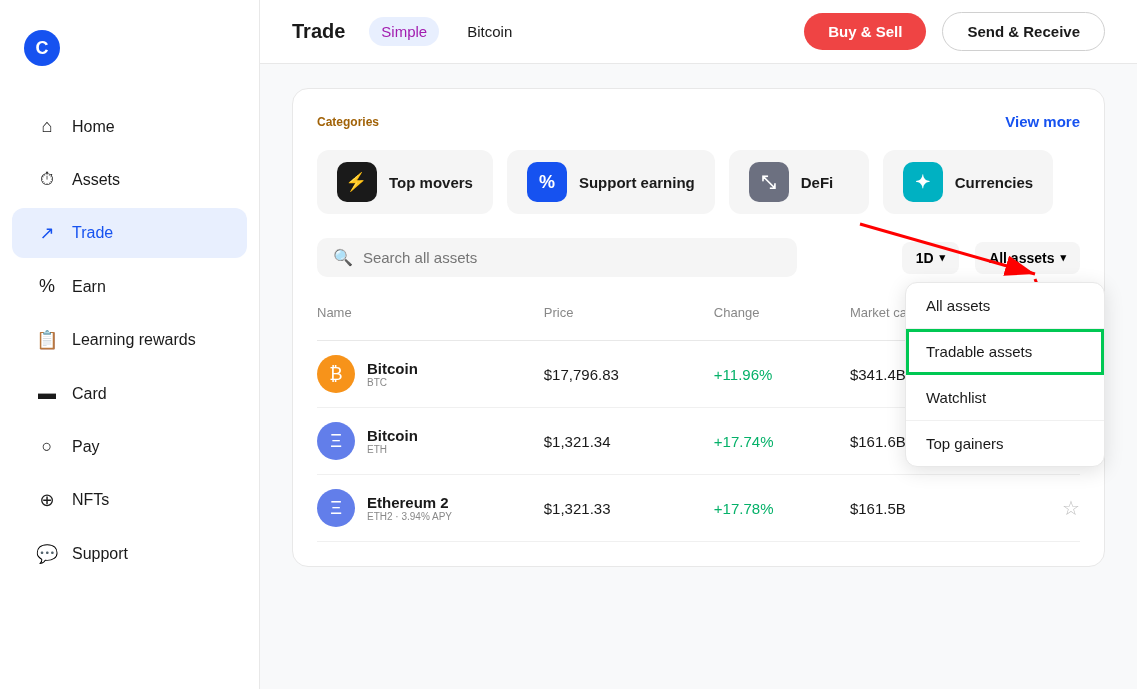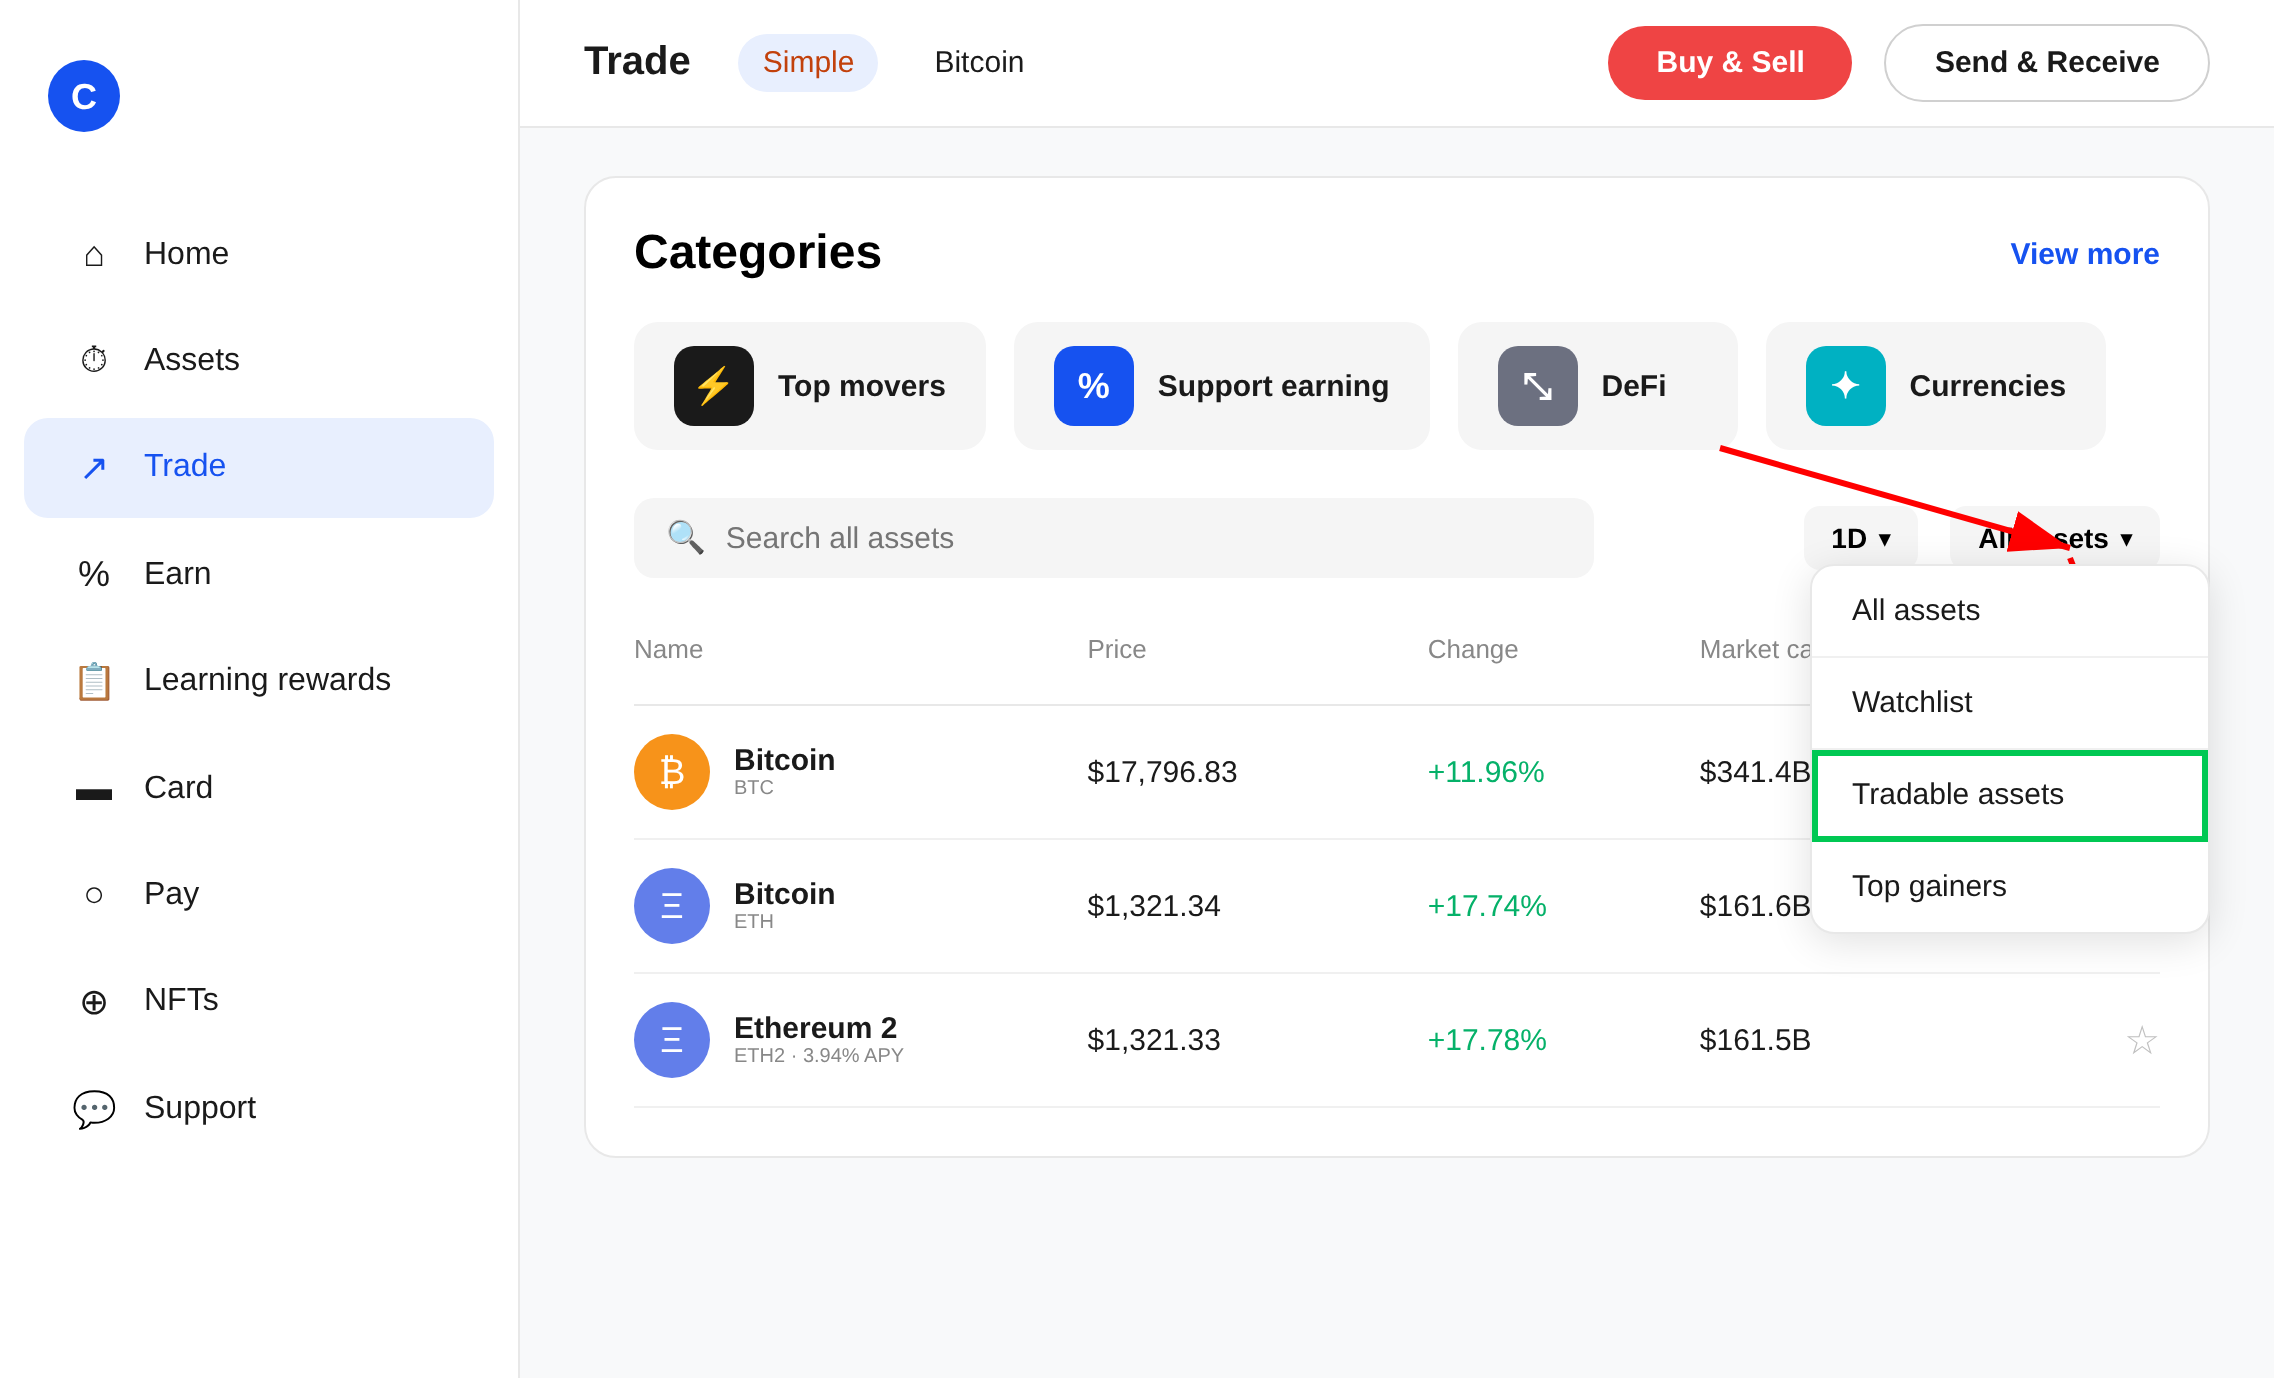--- a/index.html
+++ b/index.html
@@ -58,21 +58,21 @@
       color: #1a1a1a;
       margin-right: 8px;
     }
     .header-tab {
       font-size: 15px;
       padding: 6px 12px;
       border-radius: 20px;
       cursor: pointer;
       font-weight: 500;
     }
-    .header-tab.active { color: #c2410c; background: #e8effe; }
+    .header-tab.active { color: #a21caf; background: #e8effe; }
     .header-tab.inactive { color: #1a1a1a; }
     .header-spacer { flex: 1; }
     .btn-buy-sell {
       background: #ef4444;
       color: #fff;
       border: none;
       border-radius: 24px;
       padding: 10px 24px;
       font-size: 15px;
       font-weight: 600;
@@ -104,23 +104,23 @@
       border: 1px solid #e8e8e8;
       padding: 24px;
     }
     .categories-header {
       display: flex;
       justify-content: space-between;
       align-items: center;
       margin-bottom: 20px;
     }
     .categories-title {
-      font-size: 24px;
+      font-size: 12px;
       font-weight: 700;
-      color: #000000;
+      color: #a16207;
     }
     .view-more {
       color: #1652f0;
       font-size: 15px;
       font-weight: 600;
       cursor: pointer;
     }
     .category-pills {
       display: flex;
       gap: 14px;
@@ -434,19 +434,19 @@
         </marker>
       </defs>
 
       <line x1="600" y1="160" x2="775" y2="210" stroke="red" stroke-width="3" marker-end="url(#arrowhead)"></line>
 
       <line x1="775" y1="215" x2="840" y2="380" stroke="red" stroke-width="3" marker-end="url(#arrowhead)"></line>
     </svg>
 
     <div class="dropdown-container">
       <div class="dropdown-item">All assets</div>
+      <div class="dropdown-item highlighted">Tradable assets</div>
       <div class="dropdown-item">Watchlist</div>
-      <div class="dropdown-item highlighted">Tradable assets</div>
       <div class="dropdown-item">Top gainers</div>
     </div>
 
   </div>
 </div>
 
 </body></html>

